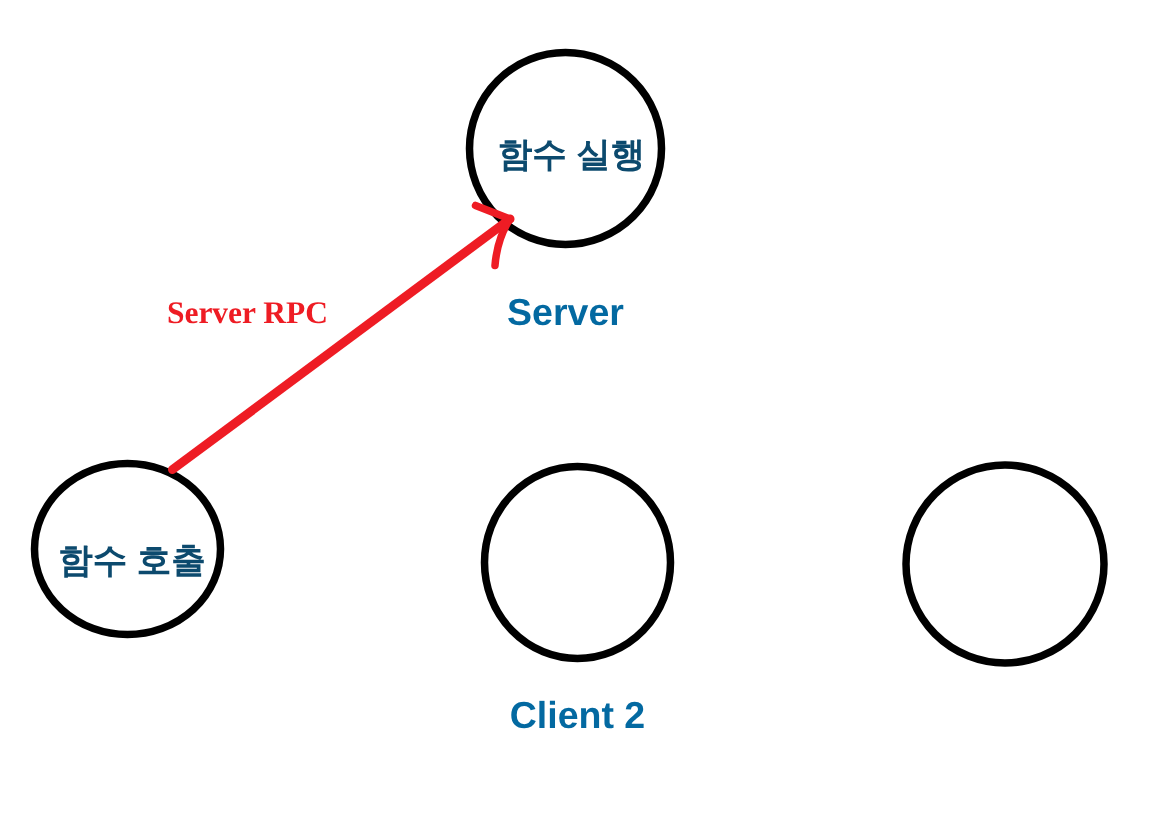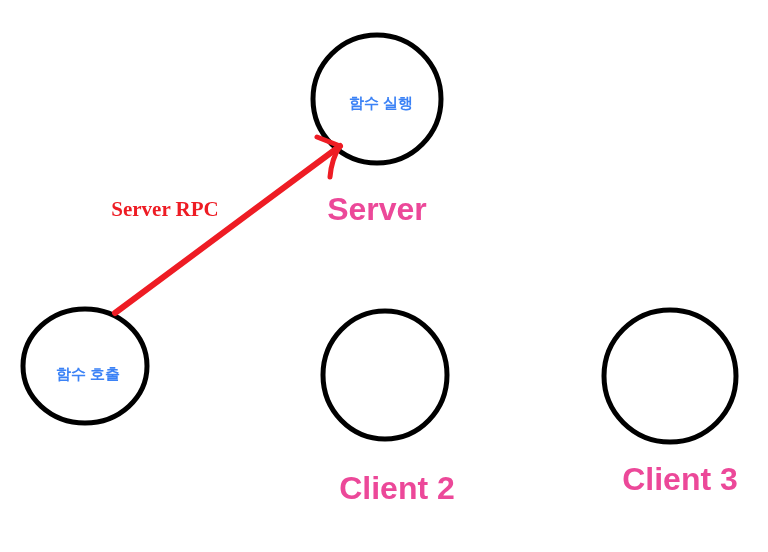--- a/index.html
+++ b/index.html
@@ -24,32 +24,32 @@
     position: absolute;
     left: 0;
     top: 0;
     width: 768px;
     height: 552px;
   }
   .node-label {
     position: absolute;
     font-family: "Liberation Sans", "DejaVu Sans", sans-serif;
     font-weight: bold;
-    font-size: 32px;
-    color: #ec4899;
+    font-size: 25px;
+    color: #0369a1;
     white-space: nowrap;
     transform: translate(-50%, -50%);
     letter-spacing: 0px;
   }
   .inner-label {
     position: absolute;
     font-family: "Liberation Sans", "DejaVu Sans", sans-serif;
     font-weight: bold;
-    font-size: 15px;
-    color: #3b82f6;
+    font-size: 23px;
+    color: #0c4a6e;
     white-space: nowrap;
     transform: translate(-50%, -50%);
   }
   .edge-label {
     position: absolute;
     font-family: "Liberation Serif", "DejaVu Serif", serif;
     font-weight: bold;
     font-size: 21px;
     color: #ee1c24;
     white-space: nowrap;
@@ -70,21 +70,20 @@
     <ellipse class="node-ellipse" fill="none" stroke="#000000" stroke-width="5" cx="670" cy="376" rx="66" ry="66"></ellipse>
 
     <g>
       <line id="arrow-shaft" stroke="#ee1c24" stroke-width="6" stroke-linecap="round" x1="115" y1="313" x2="340" y2="146"></line>
       <path id="arrow-barb-upper" fill="none" stroke="#ee1c24" stroke-width="5" stroke-linecap="round" d="M 340 146 L 317 137"></path>
       <path id="arrow-barb-lower" fill="none" stroke="#ee1c24" stroke-width="5" stroke-linecap="round" d="M 340 146 C 334 155, 331 165, 330 177"></path>
     </g>
   </svg>
 
   <div class="node-label" style="left: 377px; top: 209px;">Server</div>
-  <div class="node-label" style="left: 385px; top: 488px; margin-left: 12px;">Client 2</div>
-  <div class="node-label" style="left: 680px; top: 479px;">Client 3</div>
+  <div class="node-label" style="left: 385px; top: 478px;">Client 2</div>
 
   <div class="inner-label" style="left: 381px; top: 103px;">함수 실행</div>
   <div class="inner-label" style="left: 88px; top: 374px; text-align: center;">함수 호출</div>
 
   <div class="edge-label" style="left: 165px; top: 209px;">Server RPC</div>
 
 </div>
 
 </body></html>

